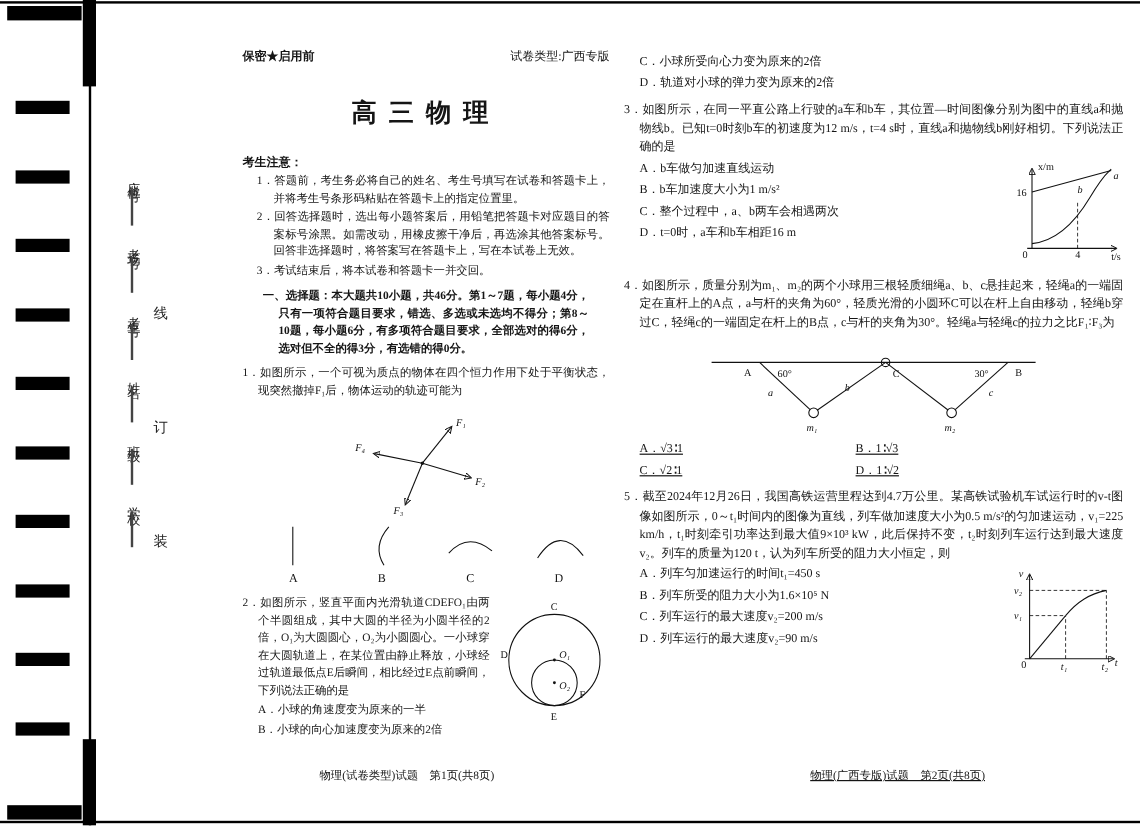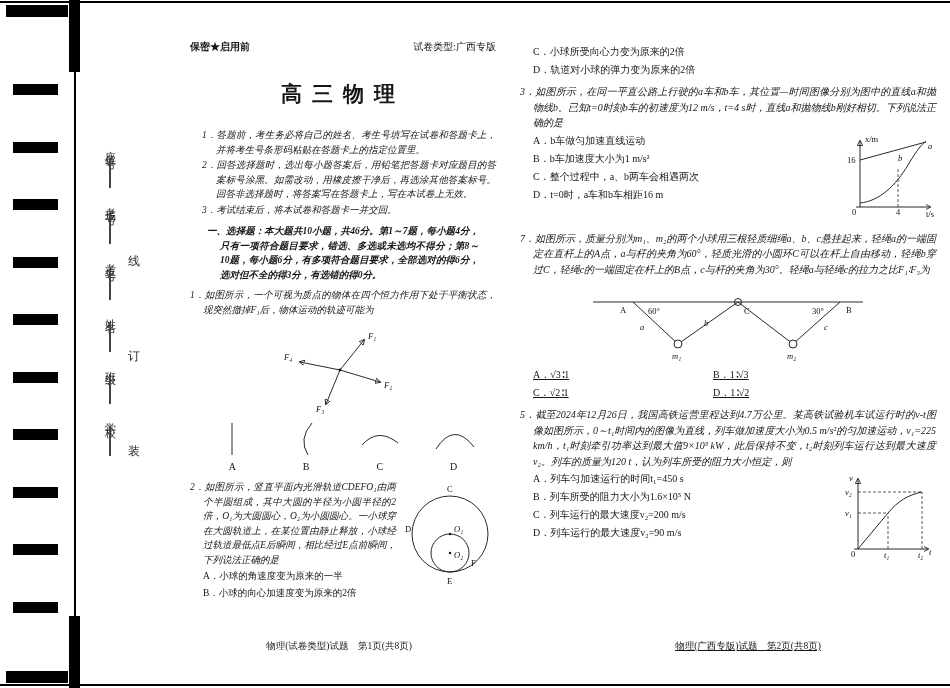--- a/index.html
+++ b/index.html
@@ -20,26 +20,26 @@
   
   .edge-fields { position:absolute; left:88px; top:142px; width:44px;
                  display:flex; flex-direction:column; gap:10px; align-items:center; }
   .edge-field { display:flex; flex-direction:column; align-items:center; }
   .edge-label { writing-mode:vertical-rl; font-size:11px; letter-spacing:4px; color:#222; }
   .edge-blank { width:1.2px; height:30px; background:#444; margin-top:4px; }
   .edge-seal { position:absolute; left:128px; font-size:12px; color:#222; }
 
   
   .col { position:absolute; top:40px; }
-  .col1 { left:190px; width:306px; }
+  .col1 { left:202px; width:306px; }
   .col2 { left:520px; width:416px; }
   .hdr-row { display:flex; justify-content:space-between; font-size:10px; }
   .bold { font-weight:bold; }
   h1.title { font-size:21px; letter-spacing:10px; text-align:center; margin:26px 0 20px; font-weight:bold; }
-  .qtext { font-size:9.5px; line-height:14.5px; text-align:justify;font-style:italic; }
+  .qtext { font-size:9.5px; line-height:14.5px; text-align:justify; }
   .col2 .qtext { font-size:10px; line-height:15.5px; }
   .hang { padding-left:13px; text-indent:-13px; }
   .notice { padding-left:26px; text-indent:-14px; margin-bottom:1px; }
   .notice-head { font-size:10px; margin:6px 0 2px; }
   .section { margin:7px 17px 6px; }
   .opt { font-size:9.5px; line-height:15px; padding-left:13px; margin:2px 0; }
   .col2 .opt { font-size:10px; line-height:16px; }
   .optrow { display:flex; padding-left:13px; font-size:10px; line-height:16px; margin:2px 0;text-decoration:underline; }
   .optrow span:first-child { width:180px; }
   .qblock { margin-top:6px; }
@@ -126,20 +126,21 @@
   <span class="edge-seal" style="top:443px">装</span>
 
   <div class="col col1">
     <div class="hdr-row">
       <span class="bold">保密★启用前</span>
       <span>试卷类型:广西专版</span>
     </div>
 
     <h1 class="title">高三物理</h1>
 
+    <div class="notice-head bold">考生注意：</div>
     <p class="qtext notice">1．答题前，考生务必将自己的姓名、考生号填写在试卷和答题卡上，并将考生号条形码粘贴在答题卡上的指定位置里。</p>
     <p class="qtext notice">2．回答选择题时，选出每小题答案后，用铅笔把答题卡对应题目的答案标号涂黑。如需改动，用橡皮擦干净后，再选涂其他答案标号。回答非选择题时，将答案写在答题卡上，写在本试卷上无效。</p>
     <p class="qtext notice">3．考试结束后，将本试卷和答题卡一并交回。</p>
 
     <p class="qtext hang section bold">一、选择题：本大题共10小题，共46分。第1～7题，每小题4分，只有一项符合题目要求，错选、多选或未选均不得分；第8～10题，每小题6分，有多项符合题目要求，全部选对的得6分，选对但不全的得3分，有选错的得0分。</p>
 
     <div class="qblock">
       <p class="qtext hang">1．如图所示，一个可视为质点的物体在四个恒力作用下处于平衡状态，现突然撤掉F₁后，物体运动的轨迹可能为</p>
       <svg class="fig-center" width="150" height="92" viewBox="0 0 150 92">
         <line x1="72" y1="48" x2="96" y2="18" marker-end="url(#ah)"></line>
@@ -222,21 +223,21 @@
         <text class="it" x="56" y="28">b</text>
       </svg>
       <p class="opt">A．b车做匀加速直线运动</p>
       <p class="opt">B．b车加速度大小为1 m/s²</p>
       <p class="opt">C．整个过程中，a、b两车会相遇两次</p>
       <p class="opt">D．t=0时，a车和b车相距16 m</p>
       <div class="clr"></div>
     </div>
 
     <div class="qblock">
-      <p class="qtext hang">7．如图所示，质量分别为m₁、m₂的两个小球用三根轻质细绳a、b、c悬挂起来，轻绳a的一端固定在直杆上的A点，a与杆的夹角为60°，轻质光滑的小圆环C可以在杆上自由移动，轻绳b穿过C，轻绳c的一端固定在杆上的B点，c与杆的夹角为30°。轻绳a与轻绳c的拉力之比F₁∶F₃为</p>
+      <p class="qtext hang">4．如图所示，质量分别为m₁、m₂的两个小球用三根轻质细绳a、b、c悬挂起来，轻绳a的一端固定在直杆上的A点，a与杆的夹角为60°，轻质光滑的小圆环C可以在杆上自由移动，轻绳b穿过C，轻绳c的一端固定在杆上的B点，c与杆的夹角为30°。轻绳a与轻绳c的拉力之比F₁∶F₃为</p>
       <svg class="fig-center" width="300" height="80" viewBox="0 0 300 80">
         <rect class="hrect" x="15" y="10" width="270" height="10" fill="url(#hatch)"></rect>
         <line x1="15" y1="20" x2="285" y2="20" stroke-width="1.2"></line>
         <line x1="55" y1="20" x2="100" y2="62"></line>
         <line x1="100" y1="62" x2="160" y2="20"></line>
         <line x1="160" y1="20" x2="215" y2="62"></line>
         <line x1="262" y1="20" x2="215" y2="62"></line>
         <circle cx="160" cy="20" r="3.5"></circle>
         <circle class="ball" cx="100" cy="62" r="4"></circle>
         <circle class="ball" cx="215" cy="62" r="4"></circle>

